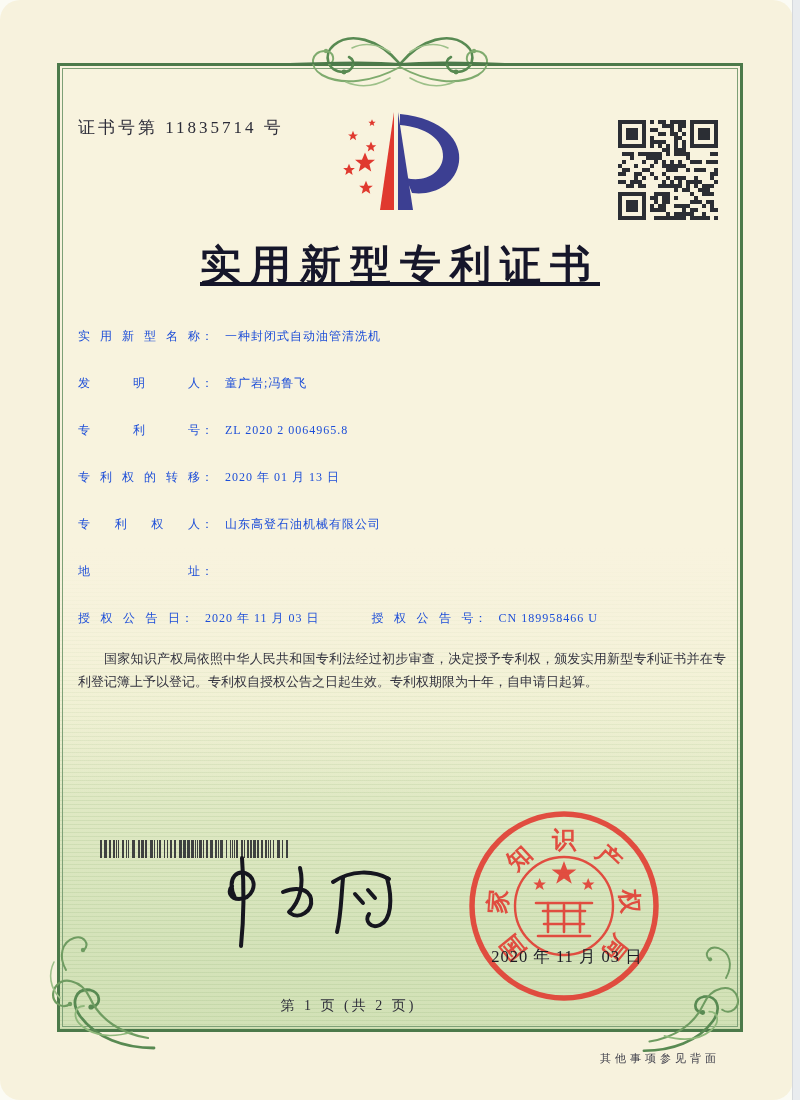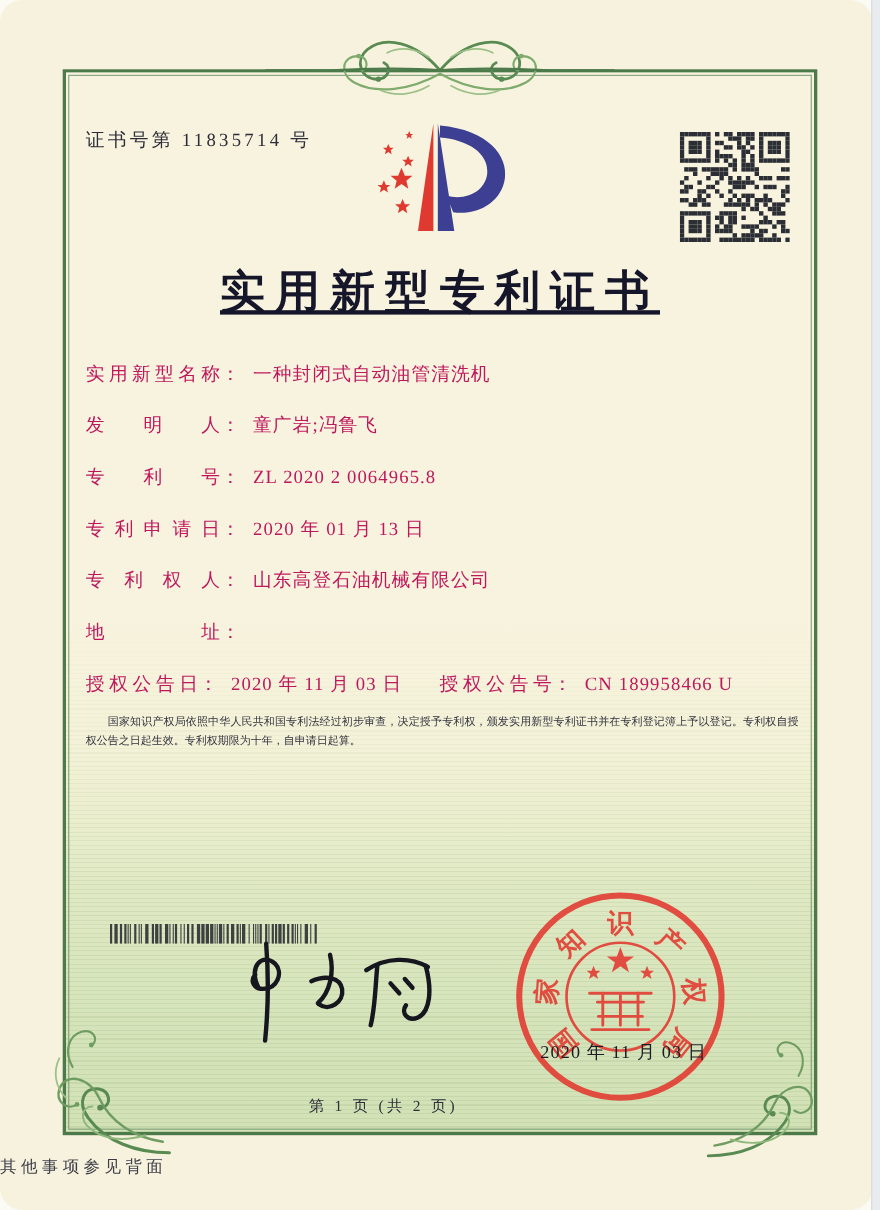--- a/index.html
+++ b/index.html
@@ -27,37 +27,37 @@
   }
   
   .cert-no{position:absolute;left:78px;top:116px;font-size:17px;letter-spacing:3px;color:#2c2c38;}
   .logo{position:absolute;left:322px;top:106px;width:156px;height:112px;}
   .qr{position:absolute;left:618px;top:120px;width:100px;height:100px;}
   .title{
     position:absolute;left:0;top:238px;width:800px;text-align:center;
     font-size:41px;font-weight:bold;letter-spacing:9px;color:#16162a;text-decoration:underline;
   }
   
-  .field{position:absolute;left:78px;font-size:17px;color:#be185d;display:flex;align-items:baseline;white-space:nowrap;}
+  .field{position:absolute;left:78px;font-size:12px;color:#1d4ed8;display:flex;align-items:baseline;white-space:nowrap;}
   .field .lab{display:inline-block;width:122px;text-align:justify;text-align-last:justify;}
   .field .colon{margin:0 12px 0 1px;}
   .field .val{letter-spacing:1px;}
   .pair{display:flex;align-items:center;}
   .pair .lab2{display:inline-block;width:102px;text-align:justify;text-align-last:justify;}
   
-  .paras{position:absolute;left:78px;top:648px;width:648px;font-size:10px;line-height:1.74;color:#33333f;font-family:Liberation Serif, serif;}
+  .paras{position:absolute;left:78px;top:648px;width:648px;font-size:13px;line-height:1.74;color:#33333f;font-family:Liberation Serif, serif;}
   .paras p{margin:0;text-indent:2em;text-align:justify;}
   
   .barcode{position:absolute;left:100px;top:840px;width:190px;height:18px;opacity:.85;}
   .signer{position:absolute;left:95px;top:884px;font-size:19px;letter-spacing:4px;color:#20202c;line-height:1.9;}
   .signature{position:absolute;left:205px;top:852px;width:215px;height:108px;}
   .seal{position:absolute;left:464px;top:806px;width:200px;height:200px;opacity:.9;}
   .seal-date{position:absolute;left:472px;top:946px;width:190px;text-align:center;font-size:16.5px;letter-spacing:1px;color:#1c1c26;z-index:3;}
   .page-num{position:absolute;left:57px;top:997px;width:583px;text-align:center;font-size:14px;letter-spacing:3px;color:#2e2e3a;}
-  .back-note{position:absolute;left:0;top:1051px;width:720px;text-align:left;font-size:15px;letter-spacing:4px;color:#3c3c48;}
+  .back-note{position:absolute;left:0;top:1051px;width:720px;text-align:right;font-size:11px;letter-spacing:4px;color:#3c3c48;}
   .flourish-top{position:absolute;left:240px;top:20px;width:320px;height:92px;}
   .flourish-bl{position:absolute;left:36px;top:910px;width:150px;height:150px;}
   .flourish-br{position:absolute;left:614px;top:922px;width:140px;height:140px;transform:scaleX(-1);}
   svg{display:block;}
 </style>
 </head>
 <body>
 
 <div class="page">
 
@@ -444,40 +444,40 @@
     <span class="lab">发明人</span>
       <span class="colon">：</span>
     <span class="val">童广岩;冯鲁飞</span>
   </div>
   <div class="field" style="top:422px">
     <span class="lab">专利号</span>
       <span class="colon">：</span>
     <span class="val">ZL 2020 2 0064965.8</span>
   </div>
   <div class="field" style="top:469px">
-    <span class="lab">专利申请日</span>
+    <span class="lab">专利权的转移</span>
       <span class="colon">：</span>
     <span class="val">2020 年 01 月 13 日</span>
   </div>
   <div class="field" style="top:516px">
     <span class="lab">专利权人</span>
       <span class="colon">：</span>
     <span class="val">山东高登石油机械有限公司</span>
   </div>
   <div class="field" style="top:563px">
     <span class="lab">地址</span>
       <span class="colon">：</span>
   </div>
   <div class="field" style="top:610px">
     <span class="pair">
       <span class="lab2">授权公告日</span>
         <span class="colon">：</span>
       <span class="val">2020 年 11 月 03 日</span>
     </span>
-    <span class="pair" style="margin-left:34px">
+    <span class="pair" style="margin-left:52px">
       <span class="lab2">授权公告号</span>
         <span class="colon">：</span>
       <span class="val">CN 189958466 U</span>
     </span>
   </div>
 
   <div class="paras">
     <p>国家知识产权局依照中华人民共和国专利法经过初步审查，决定授予专利权，颁发实用新型专利证书并在专利登记簿上予以登记。专利权自授权公告之日起生效。专利权期限为十年，自申请日起算。</p>
   </div>
 

